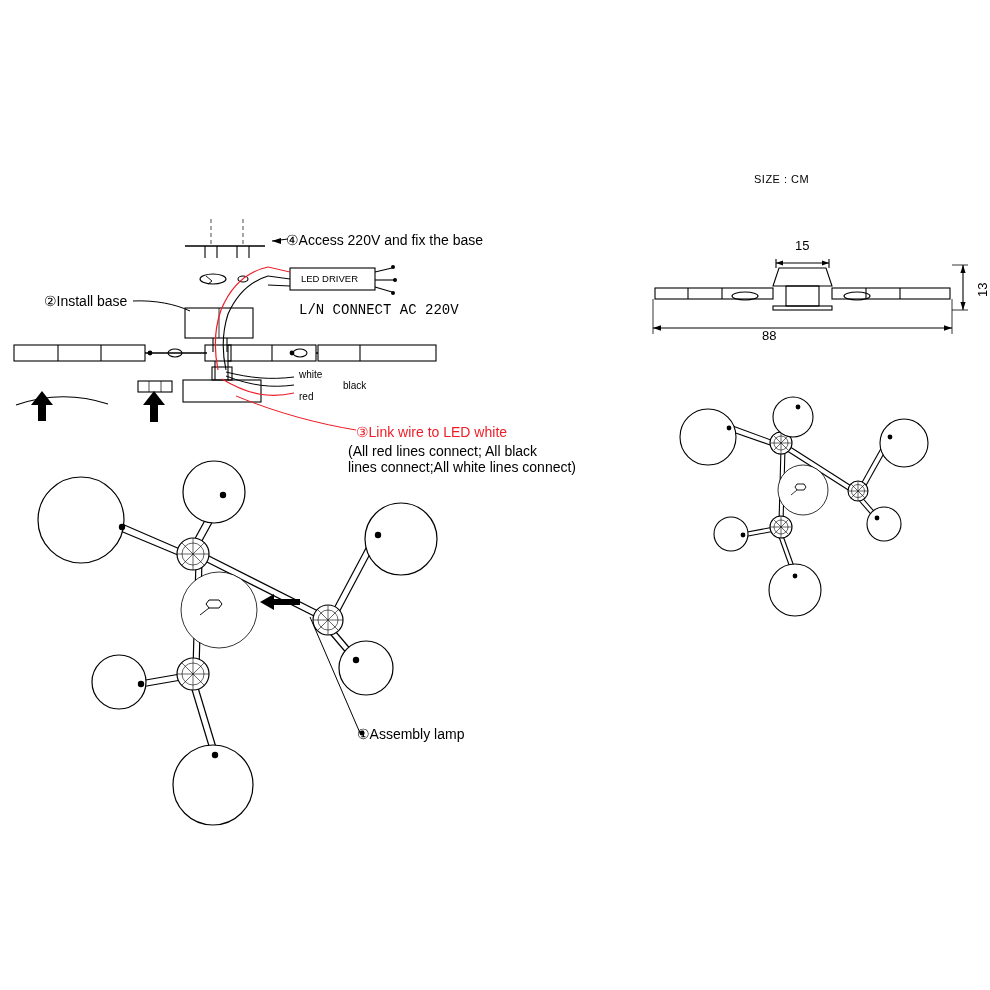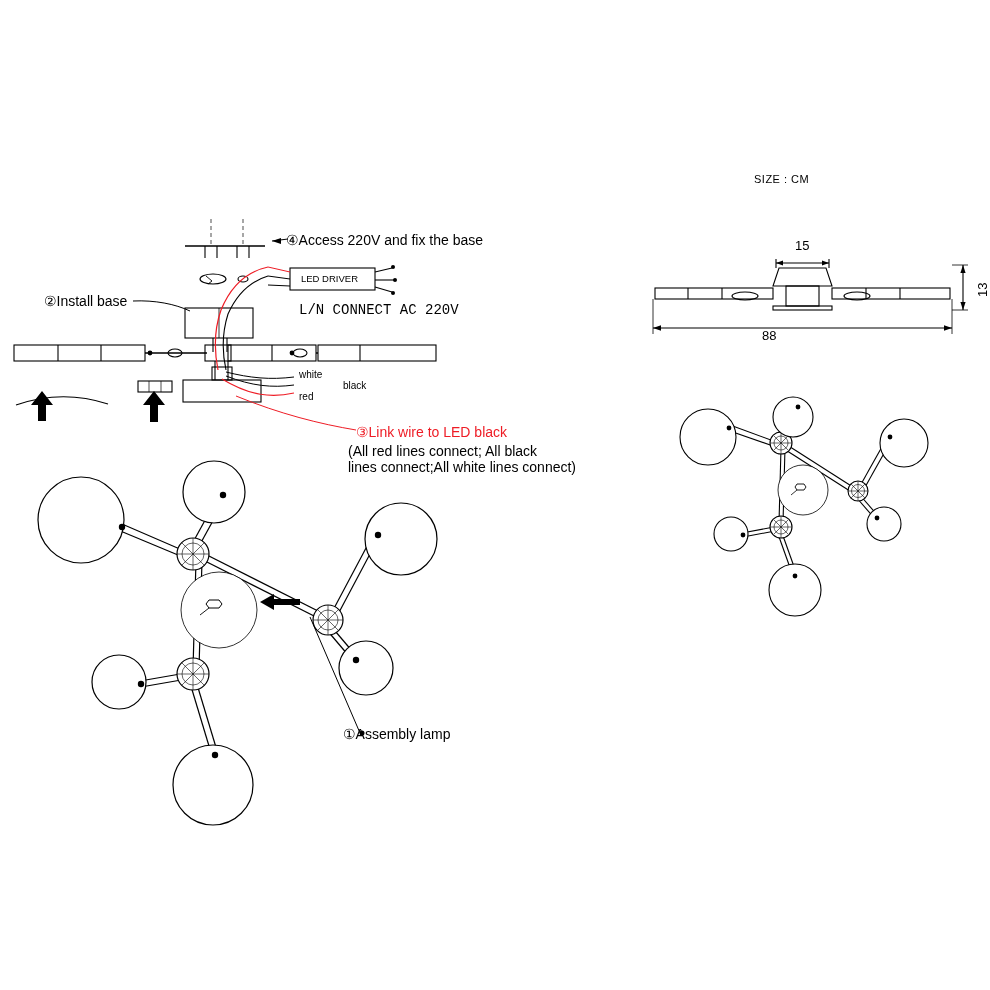--- a/index.html
+++ b/index.html
@@ -319,17 +319,17 @@
 <div class="lbl" style="left:44px; top:293px;">②Install base</div>
 
 <div class="driver-box-text" style="left:301px; top:273px;">LED DRIVER</div>
 
 <div class="lbl" style="left:299px; top:302px;font-family:Liberation Mono, monospace;">L/N  CONNECT AC 220V</div>
 
 <div class="lbl small" style="left:299px; top:369px;">white</div>
 <div class="lbl small" style="left:299px; top:380px;margin-left:44px;">black</div>
 <div class="lbl small" style="left:299px; top:391px;">red</div>
 
-<div class="lbl red" style="left:356px; top:424px;">③Link wire to LED black</div>
+<div class="lbl red" style="left:356px; top:424px;">③Link wire to LED white</div>
 <div class="lbl" style="left:348px; top:443px;">(All red lines connect; All black</div>
 <div class="lbl" style="left:348px; top:459px;">lines connect;All white lines connect)</div>
 
-<div class="lbl" style="left:343px; top:726px;">①Assembly lamp</div>
+<div class="lbl" style="left:357px; top:726px;">①Assembly lamp</div>
 
 </body></html>

